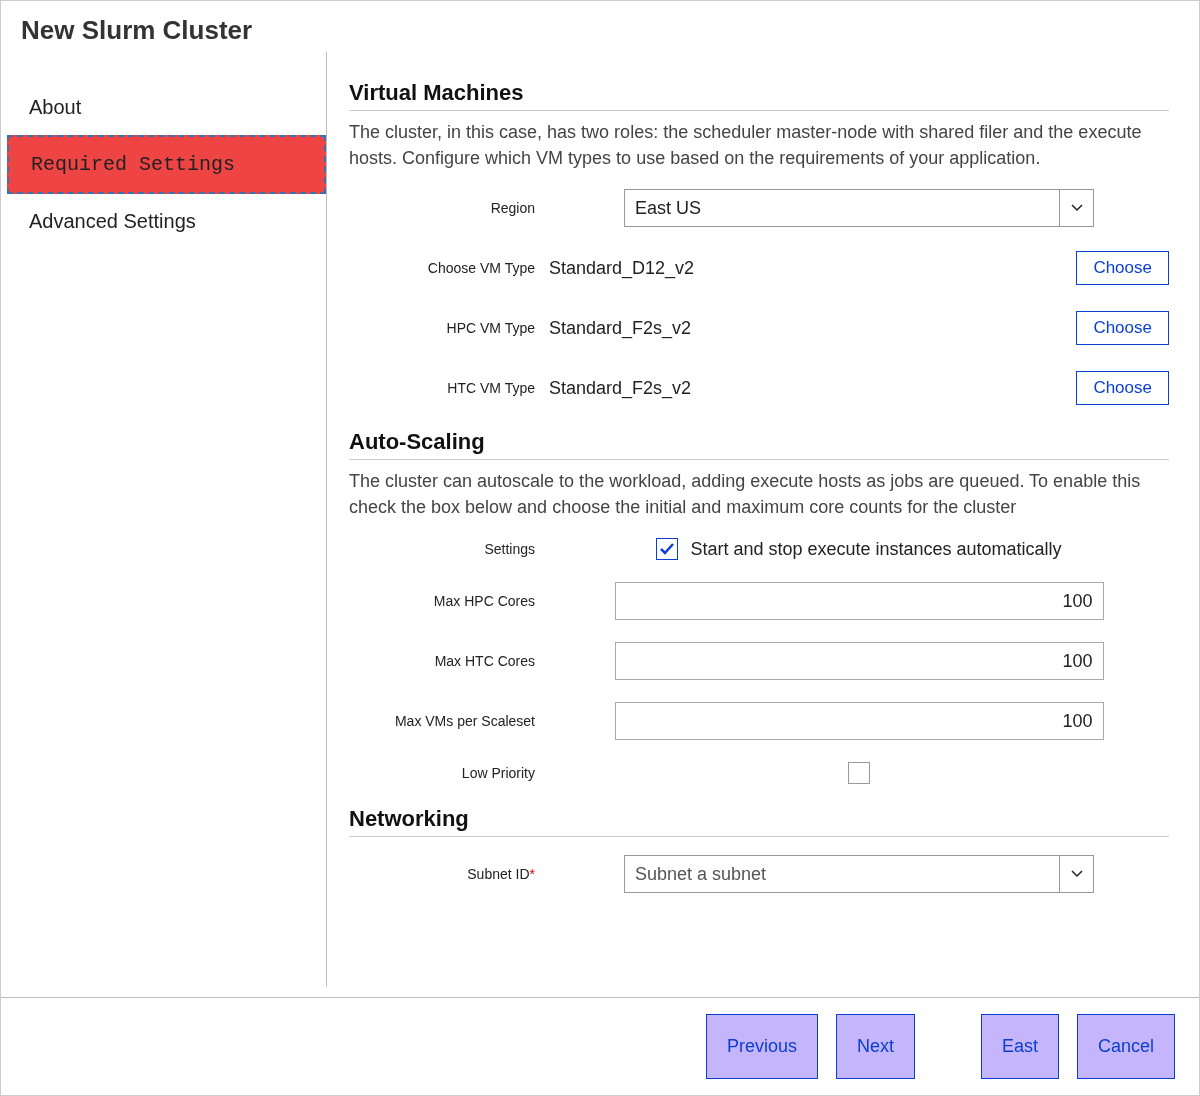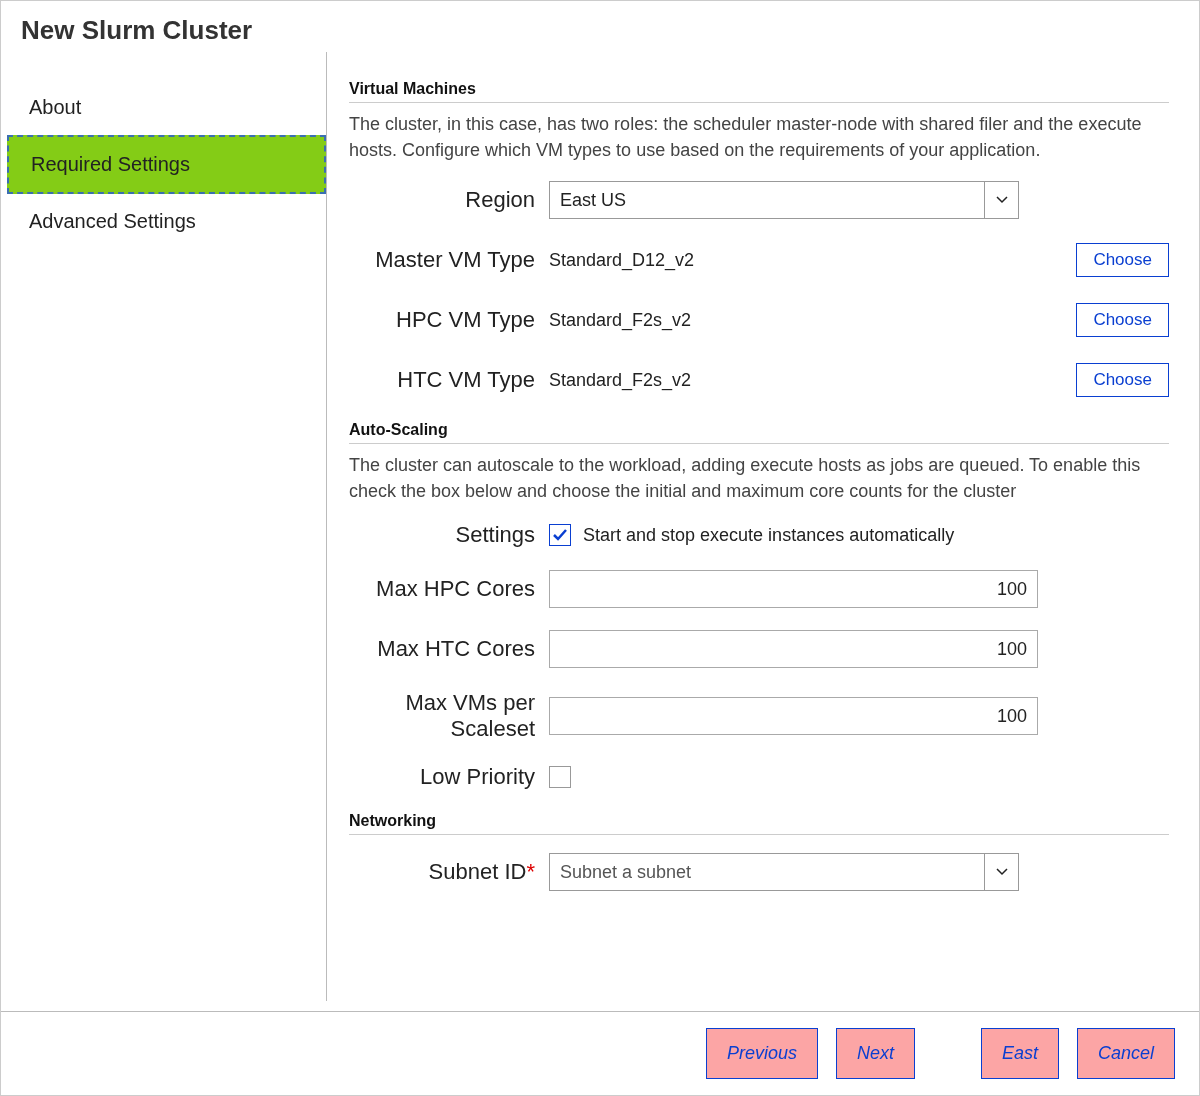--- a/index.html
+++ b/index.html
@@ -35,30 +35,31 @@
     margin-left: 6px;
     margin-bottom: 10px;
   }
   .sidebar-item {
     padding: 16px 22px;
     font-size: 20px;
     color: #222;
     cursor: pointer;
   }
   .sidebar-item.active {
-    background: #84cc16;
+    background: #ef4444;
     border: 2px dashed #3a6fb0;
+    font-family: Liberation Mono, monospace;
   }
   .main {
     flex: 1;
     padding: 10px 30px 10px 22px;
     overflow-y: auto;
   }
   .section-title {
-    font-size: 16px;
+    font-size: 22px;
     font-weight: 700;
     color: #111;
     margin-top: 18px;
     margin-bottom: 2px;
     border-bottom: 1px solid #ccc;
     padding-bottom: 4px;
   }
   .section-desc {
     font-size: 18px;
     color: #444;
@@ -66,30 +67,31 @@
     margin: 8px 0 18px 0;
   }
   .form-row {
     display: flex;
     align-items: center;
     margin-bottom: 22px;
   }
   .form-label {
     width: 200px;
     text-align: right;
-    font-size: 22px;
+    font-size: 14px;
     color: #222;
     padding-right: 14px;
   }
   .form-label .req { color: #d00; }
   .form-control {
     flex: 1;
     display: flex;
     align-items: center;
     gap: 12px;
+    justify-content: center;
   }
   .select {
     display: flex;
     width: 470px;
     height: 38px;
     border: 1px solid #999;
     align-items: stretch;
     background: #fff;
     cursor: pointer;
   }
@@ -157,25 +159,24 @@
     padding: 16px 24px;
     display: flex;
     justify-content: flex-end;
     gap: 18px;
     align-items: center;
   }
   .footer-gap { width: 30px; }
   .footer-btn {
     border: 1.5px solid #0a3fd1;
     color: #0a3fd1;
-    background: #fca5a5;
-    font-size: 18px;
-    padding: 14px 20px;
-    cursor: pointer;
-    font-style: italic;
+    background: #c4b5fd;
+    font-size: 18px;
+    padding: 21px 20px;
+    cursor: pointer;
   }
 </style>
 </head>
 <body>
 
 <div class="window">
 
   <div class="title">New Slurm Cluster</div>
 
   <div class="body">
@@ -205,21 +206,21 @@
             <div class="select-caret">
               <svg viewBox="0 0 12 8">
                   <path d="M1 1 L6 6 L11 1" stroke="#222" stroke-width="1.5" fill="none"></path>
                 </svg>
             </div>
           </div>
         </div>
       </div>
 
       <div class="form-row">
-        <div class="form-label">Master VM Type</div>
+        <div class="form-label">Choose VM Type</div>
         <div class="form-control">
           <div class="value-text">Standard_D12_v2</div>
           <button class="choose-btn">Choose</button>
         </div>
       </div>
 
       <div class="form-row">
         <div class="form-label">HPC VM Type</div>
         <div class="form-control">
           <div class="value-text">Standard_F2s_v2</div>

